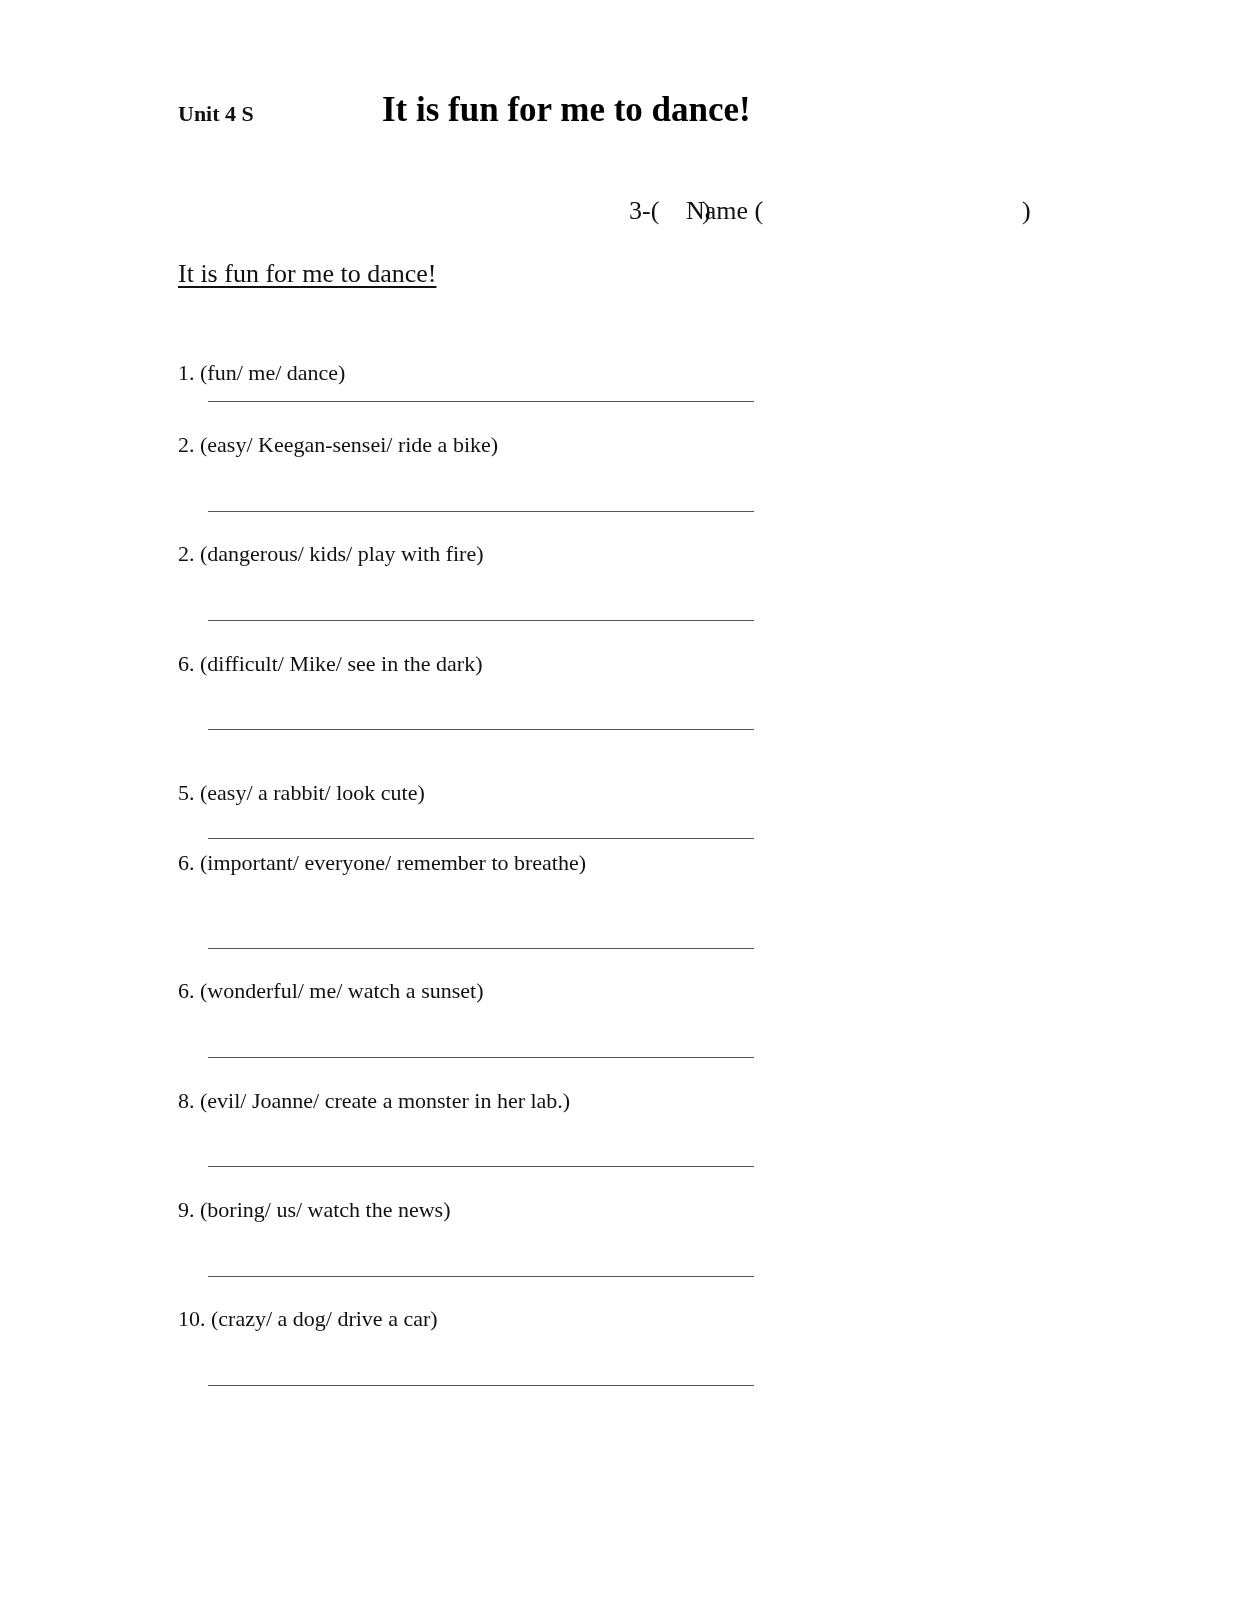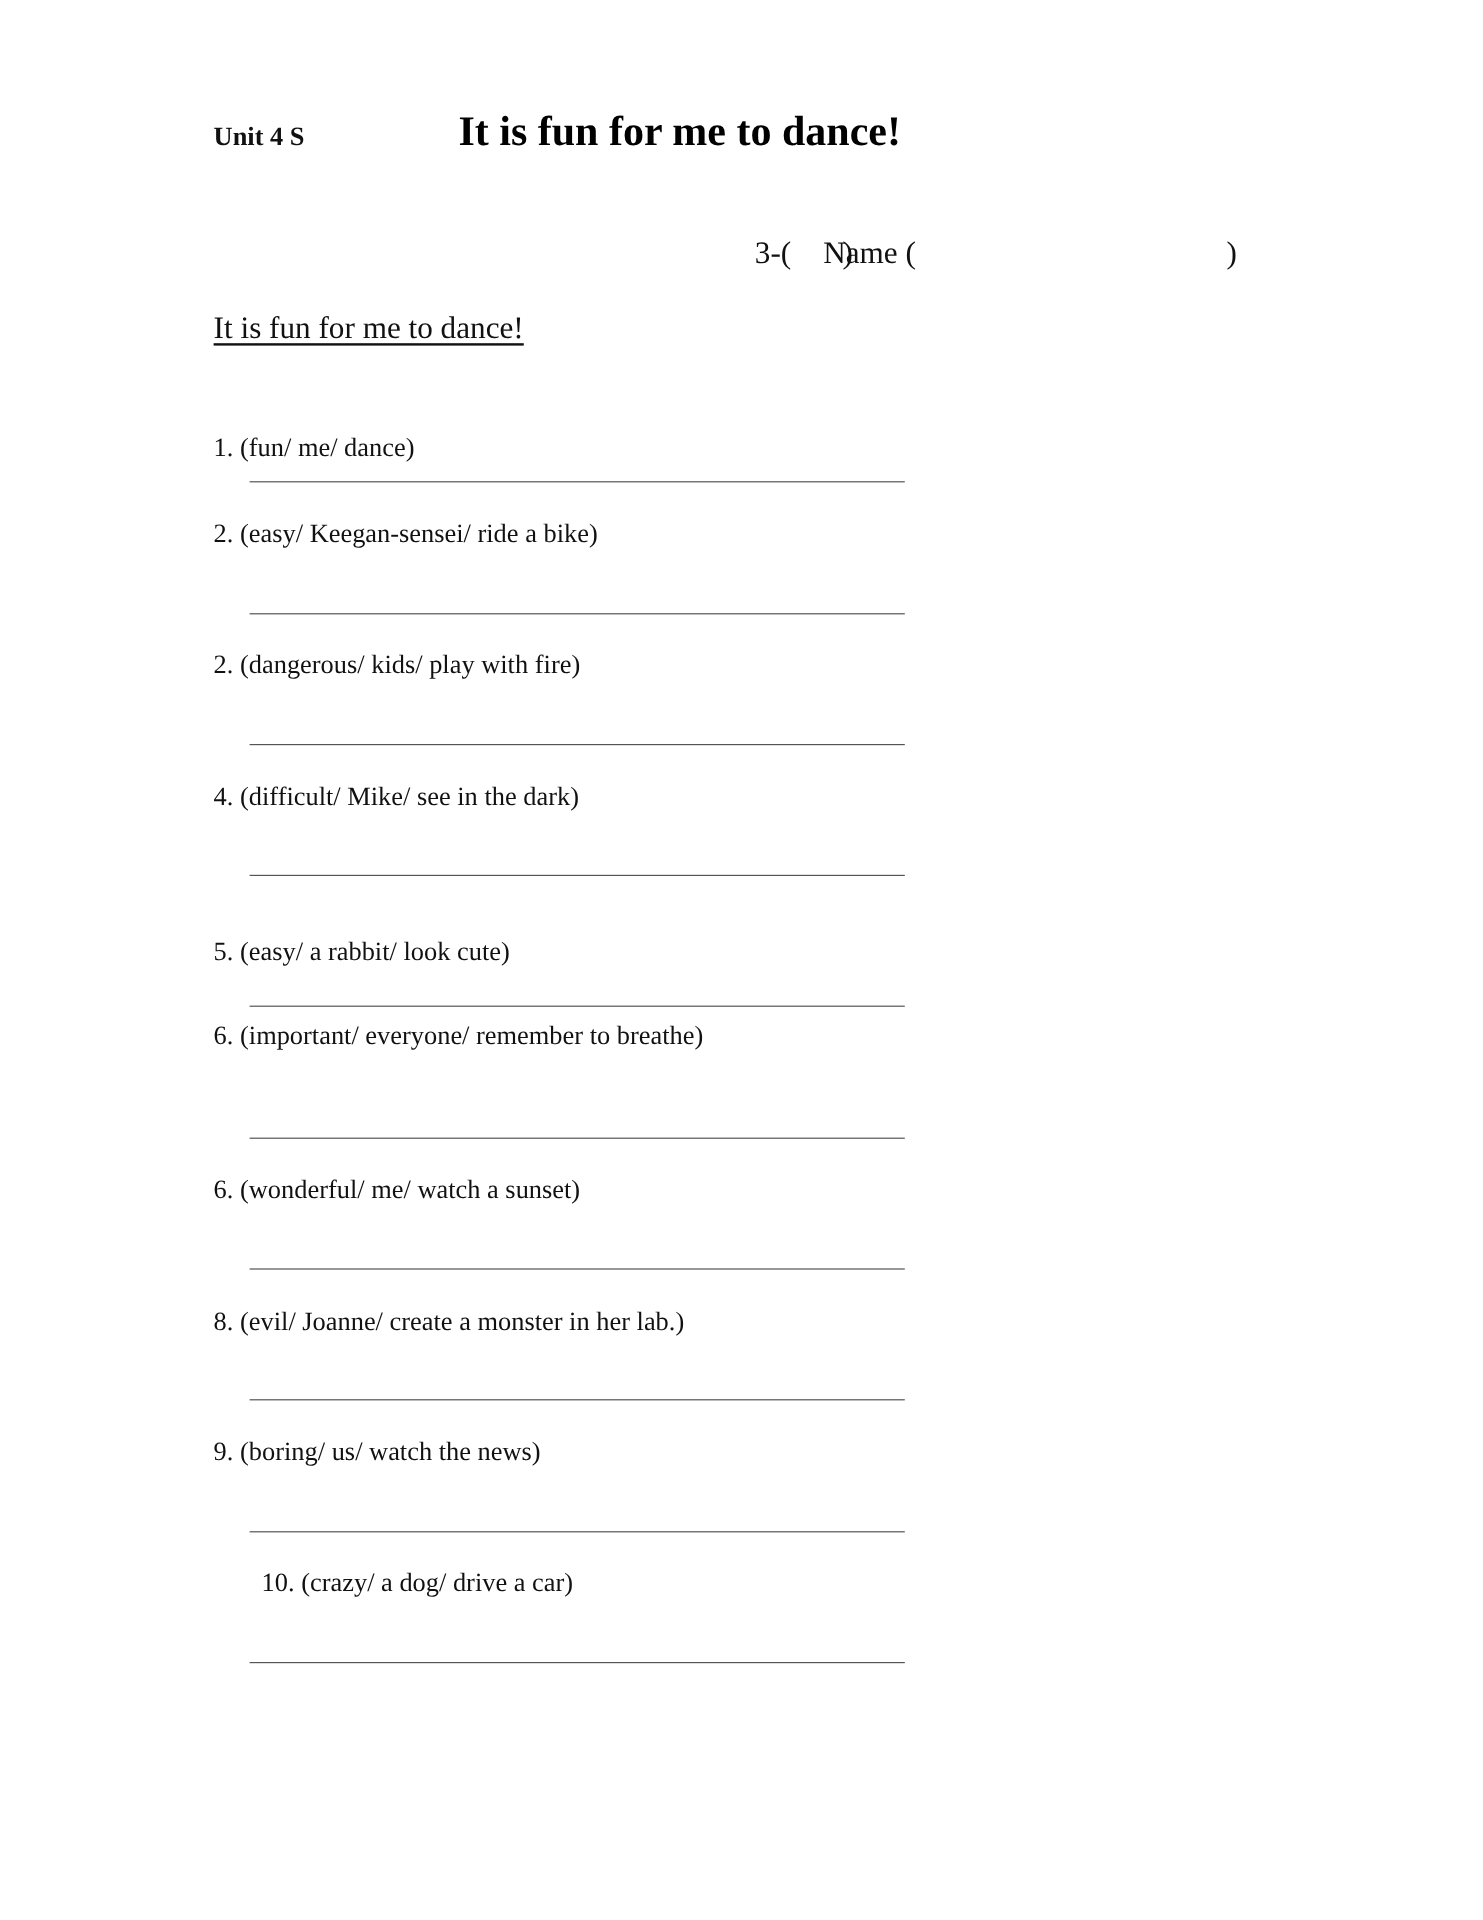--- a/index.html
+++ b/index.html
@@ -81,35 +81,35 @@
   <div>
     <div class="abs prompt" style="top:323px;margin-top:37px;">1.  (fun/ me/ dance)</div>
     <div class="answer-line" style="top:401px;"></div>
 
     <div class="abs prompt" style="top:432px;">2. (easy/ Keegan-sensei/ ride a bike)</div>
     <div class="answer-line" style="top:511px;"></div>
 
     <div class="abs prompt" style="top:541px;">2. (dangerous/ kids/ play with fire)</div>
     <div class="answer-line" style="top:620px;"></div>
 
-    <div class="abs prompt" style="top:651px;">4. (difficult/ Mike/ see in the dark)</div>
+    <div class="abs prompt" style="top:651px;">6. (difficult/ Mike/ see in the dark)</div>
     <div class="answer-line" style="top:729px;"></div>
 
     <div class="abs prompt" style="top:780px;">5. (easy/ a rabbit/ look cute)</div>
     <div class="answer-line" style="top:838px;"></div>
 
     <div class="abs prompt" style="top:850px;">6. (important/ everyone/ remember to breathe)</div>
     <div class="answer-line" style="top:948px;"></div>
 
     <div class="abs prompt" style="top:978px;">6. (wonderful/ me/ watch a sunset)</div>
     <div class="answer-line" style="top:1057px;"></div>
 
     <div class="abs prompt" style="top:1088px;">8. (evil/ Joanne/ create a monster in her lab.)</div>
     <div class="answer-line" style="top:1166px;"></div>
 
     <div class="abs prompt" style="top:1197px;">9. (boring/ us/ watch the news)</div>
     <div class="answer-line" style="top:1276px;"></div>
 
-    <div class="abs prompt" style="top:1306px;margin-left:40px;">10. (crazy/ a dog/ drive a car)</div>
+    <div class="abs prompt" style="top:1306px;">10. (crazy/ a dog/ drive a car)</div>
     <div class="answer-line" style="top:1385px;"></div>
   </div>
 
 </div>
 
 </body></html>

